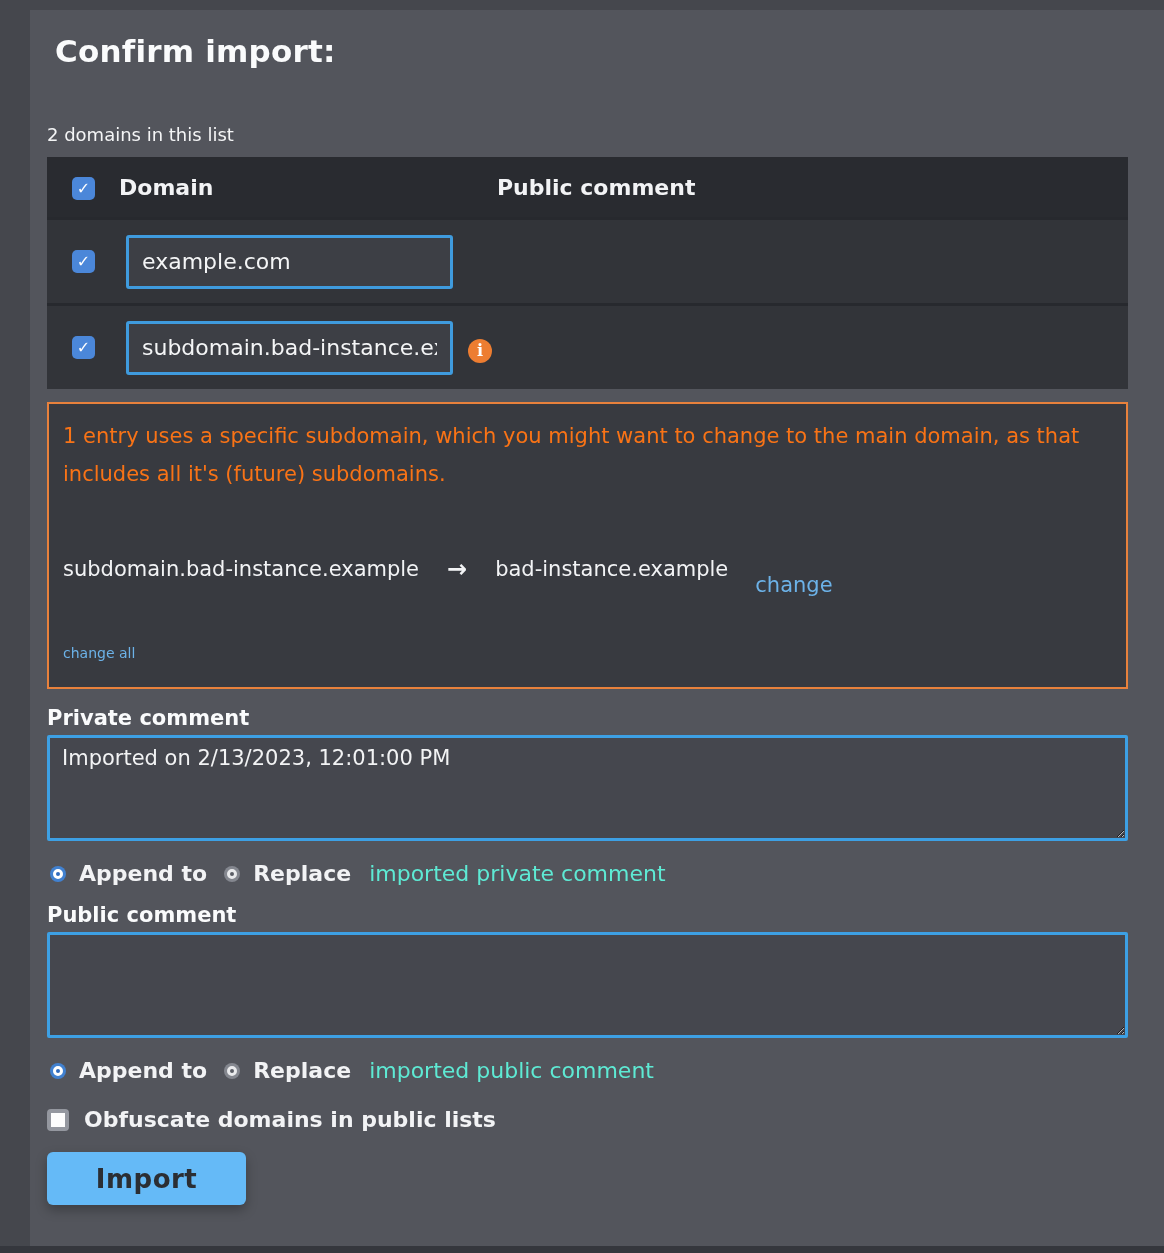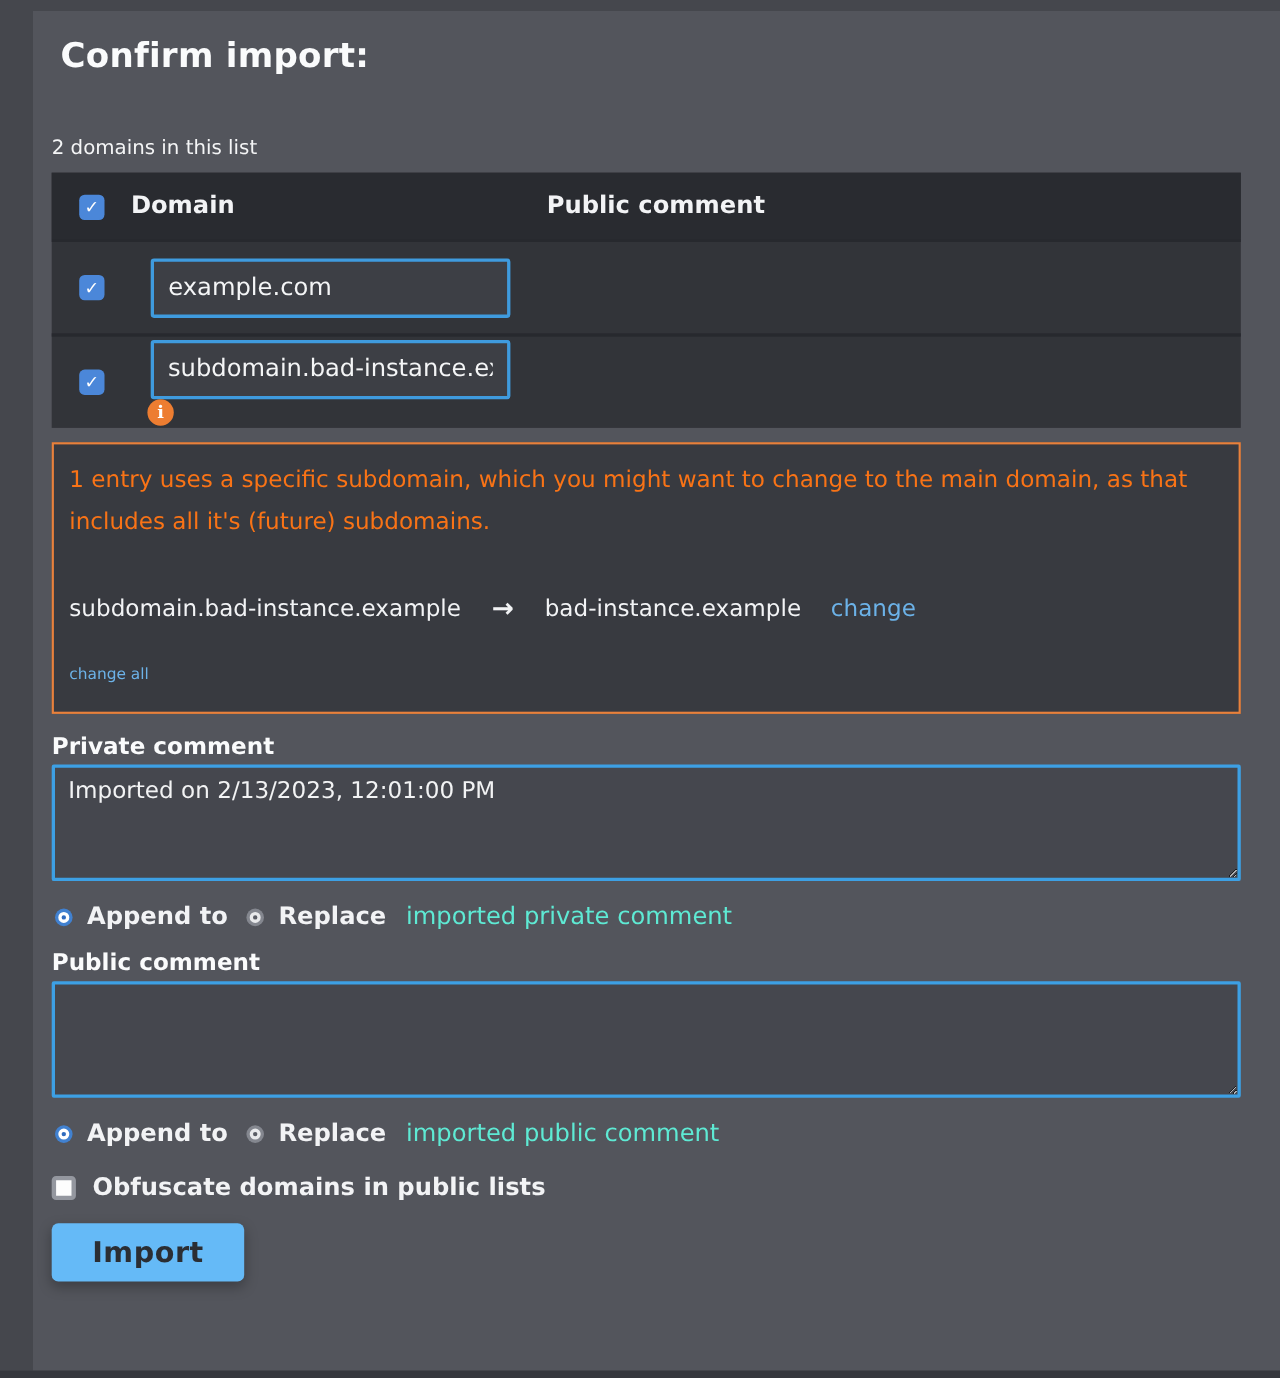--- a/index.html
+++ b/index.html
@@ -33,21 +33,21 @@
   .count { margin:55px 0 12px 0; font-size:18px; color:#f4f5f6; }
 
   
   .dtable { width:1081px; background:#323439; }
   .trow { display:flex; align-items:center; height:86px; border-top:3px solid #27292e; }
   .thead { display:flex; align-items:center; height:60px; background:#292b30; border-top:none; font-weight:bold; font-size:22px; }
   .cell-check { width:72px; padding-left:25px; flex:0 0 auto; }
   .cell-domain { width:378px; flex:0 0 auto; }
   .cell-comment { flex:1; }
   .domain-input {
-    width:327px; height:54px; margin-left:18px;
+    width:327px; height:54px; margin-left:7px;
     background:#3d3f45; color:#f4f5f6;
     border:3px solid #3f9bde; border-radius:3px;
     font-size:22px; font-family:inherit; padding:0 13px;
   }
   .info-icon {
     display:inline-flex; align-items:center; justify-content:center;
     width:24px; height:24px; border-radius:50%;
     background:#ed7d31; color:#fff; margin-left:15px;
     font-family:"DejaVu Serif","Liberation Serif",serif;
     font-weight:bold; font-size:16px; vertical-align:middle;
@@ -68,21 +68,21 @@
   .notice {
     width:1081px; margin-top:13px;
     background:#383a40; border:2px solid #e8813c;
     padding:13px 14px 16px 14px;
     font-size:21px;
   }
   .notice p { line-height:38px; color:#f97316; }
   .change-row { margin-top:42px; line-height:36px; display:flex; align-items:center; }
   .arrow { font-weight:bold; font-size:24px; margin:0 28px; }
   .to-domain { margin-right:27px; }
-  a.link { color:#6cb2e8; text-decoration:none; cursor:pointer; }
+  a.link { color:#6cb2e8; text-decoration:none; cursor:pointer;margin-top:32px; }
   .change-all { display:inline-block; margin-top:24px; line-height:36px; font-size:14px; }
 
   
   .field-label { margin-top:17px; font-size:21px; font-weight:bold; line-height:24px; margin-bottom:5px; color:#fafbfc; }
   .comment-area {
     display:block; width:1081px; height:106px;
     background:#45474e; color:#f2f3f4;
     border:3px solid #3da0e4; border-radius:2px;
     font-size:21px; font-family:inherit; padding:8px 12px;
     resize:both;
@@ -92,21 +92,21 @@
   .radio-row { display:flex; align-items:center; margin-top:20px; font-size:22px; }
   .radio { display:inline-block; width:10px; height:10px; border-radius:50%; margin:6px; cursor:pointer; }
   .radio.on  { background:#2f6bbe; border:3px solid #ffffff; box-shadow:0 0 0 3px #4181d0; }
   .radio.off { background:#5a5d65; border:3px solid #e9eaec; box-shadow:0 0 0 3px #84878f; }
   .radio-label { font-weight:bold; margin:0 14px 0 10px; }
   .radio-suffix { margin-left:4px; color:#5eead4; }
 
   .obfuscate-row { display:flex; align-items:center; margin-top:24px; gap:15px; }
   .obfuscate-row .lbl { font-size:22px; font-weight:bold; }
 
-  .import-btn { margin-top:20px; width:175px; height:53px; font-size:26px; border-radius:6px; letter-spacing:0.5px; }
+  .import-btn { margin-top:20px; width:199px; height:53px; font-size:26px; border-radius:6px; letter-spacing:0.5px; }
 </style>
 </head>
 <body>
 
 <div class="page">
   <div class="panel">
 
     <div class="topbar">
       <h1 class="title">Confirm import:</h1>
     </div>

